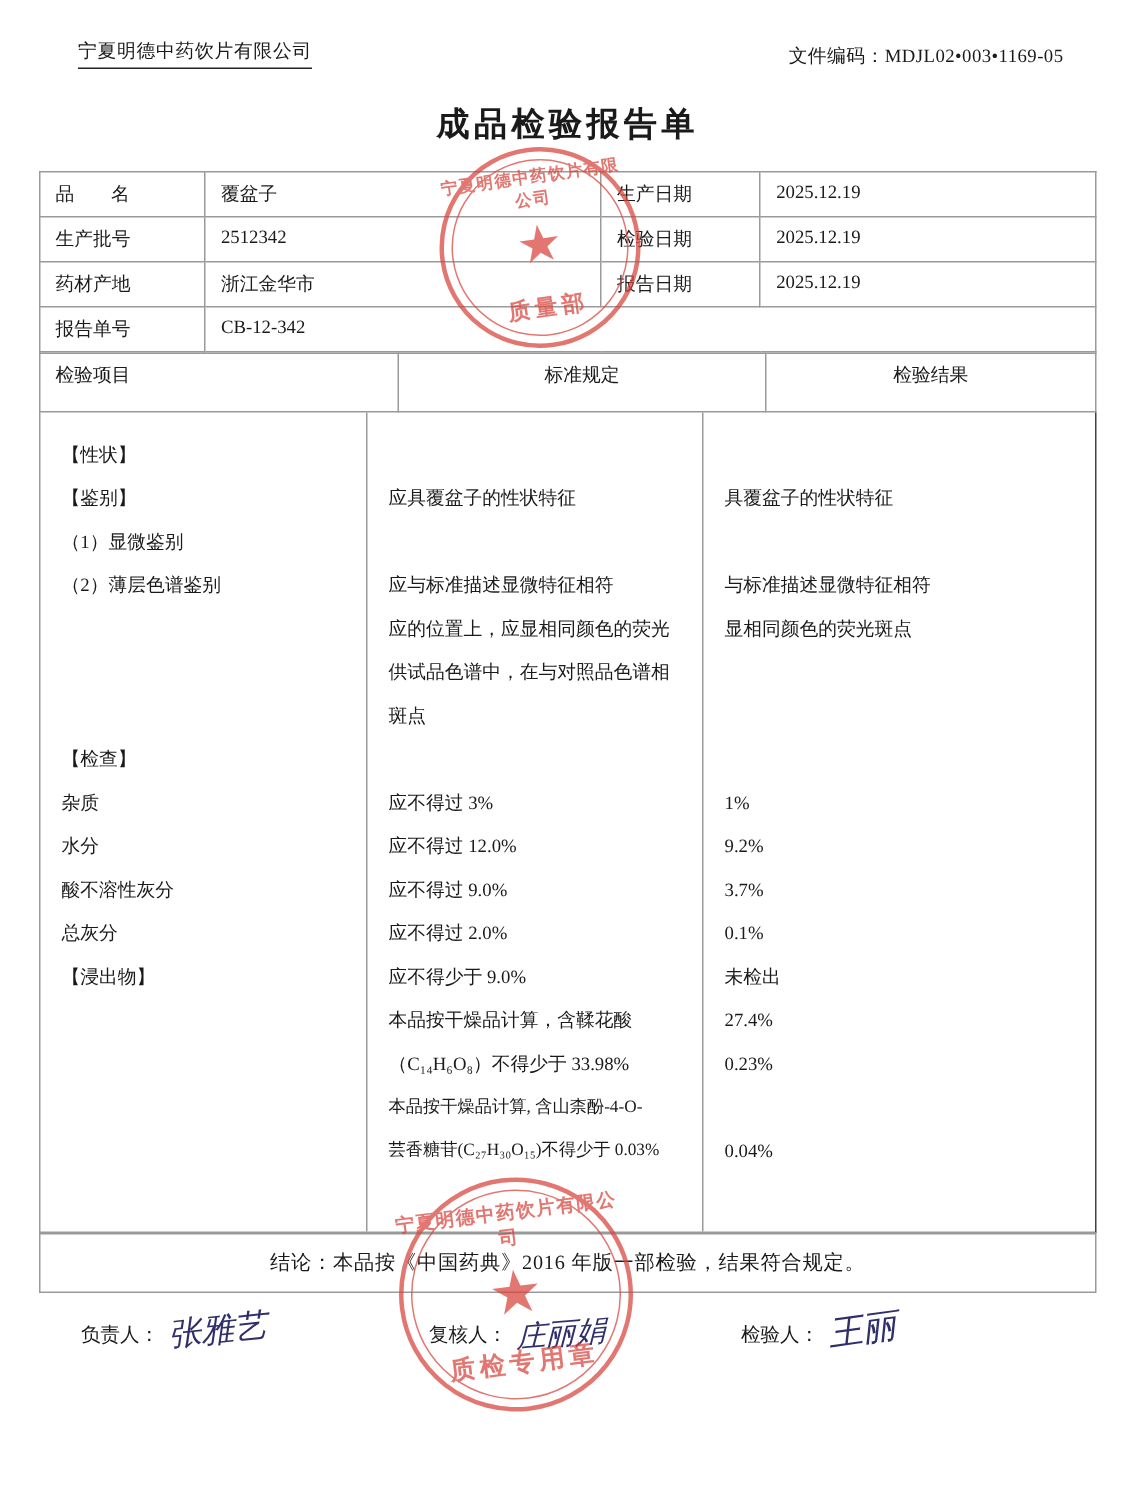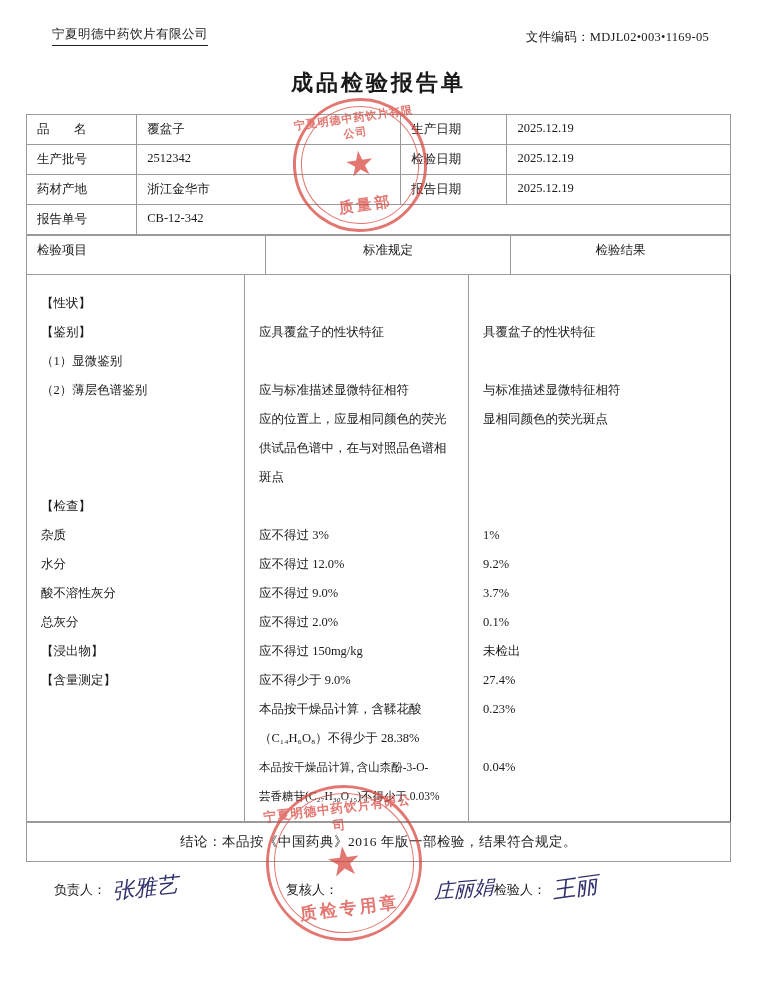--- a/index.html
+++ b/index.html
@@ -153,21 +153,21 @@
     margin: 14px auto 0 auto;
     display: flex;
     font-size: 13px;
     align-items: flex-end;
   }
   .sig {
     display: flex;
     align-items: flex-end;
   }
   .sig-1 { width: 232px; padding-left: 28px; }
-  .sig-2 { width: 208px; justify-content: space-between; }
+  .sig-2 { width: 208px; }
   .sig-3 { width: 200px; }
   .sig-label { white-space: nowrap; }
   .hand {
     font-family: "DejaVu Serif", serif;
     color: #2f2f6b;
     font-style: italic;
     font-size: 22px;
     transform: rotate(-6deg);
     margin-left: 6px;
     line-height: 1;
@@ -290,44 +290,42 @@
       <div class="line">（2）薄层色谱鉴别</div>
       <div class="line"></div>
       <div class="line"></div>
       <div class="line"></div>
       <div class="line">【检查】</div>
       <div class="line">杂质</div>
       <div class="line">水分</div>
       <div class="line">酸不溶性灰分</div>
       <div class="line">总灰分</div>
       <div class="line">【浸出物】</div>
-      <div class="line">【含量测定】</div>
       <div class="line"></div>
       <div class="line"></div>
       <div class="line"></div>
     </div>
 
     <div class="col-b">
       <div class="line"></div>
       <div class="line">应具覆盆子的性状特征</div>
       <div class="line"></div>
       <div class="line">应与标准描述显微特征相符</div>
       <div class="line">应的位置上，应显相同颜色的荧光</div>
       <div class="line">供试品色谱中，在与对照品色谱相</div>
       <div class="line">斑点</div>
       <div class="line"></div>
       <div class="line">应不得过 3%</div>
       <div class="line">应不得过 12.0%</div>
       <div class="line">应不得过 9.0%</div>
       <div class="line">应不得过 2.0%</div>
-      <div class="line">应不得过 150mg/kg</div>
       <div class="line">应不得少于 9.0%</div>
       <div class="line">本品按干燥品计算，含鞣花酸</div>
-      <div class="line">（C₁₄H₆O₈）不得少于 28.38%</div>
-      <div class="line sub">本品按干燥品计算, 含山柰酚-3-O-</div>
+      <div class="line">（C₁₄H₆O₈）不得少于 33.98%</div>
+      <div class="line sub">本品按干燥品计算, 含山柰酚-4-O-</div>
       <div class="line sub">芸香糖苷(C₂₇H₃₀O₁₅)不得少于 0.03%</div>
     </div>
 
     <div class="col-c">
       <div class="line"></div>
       <div class="line">具覆盆子的性状特征</div>
       <div class="line"></div>
       <div class="line">与标准描述显微特征相符</div>
       <div class="line">显相同颜色的荧光斑点</div>
       <div class="line"></div>

